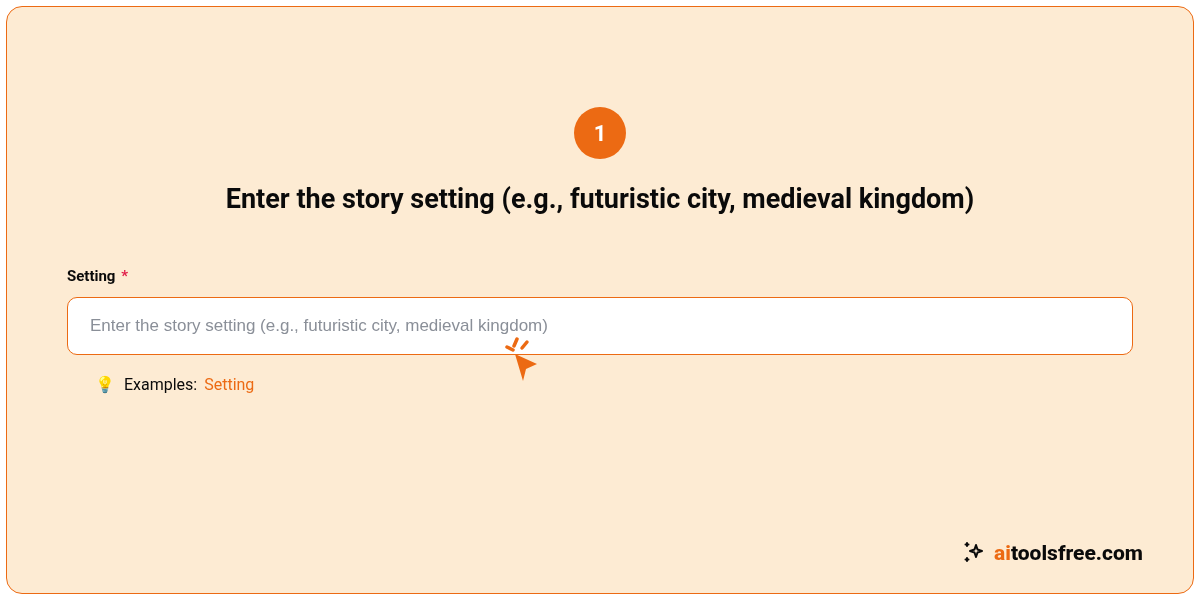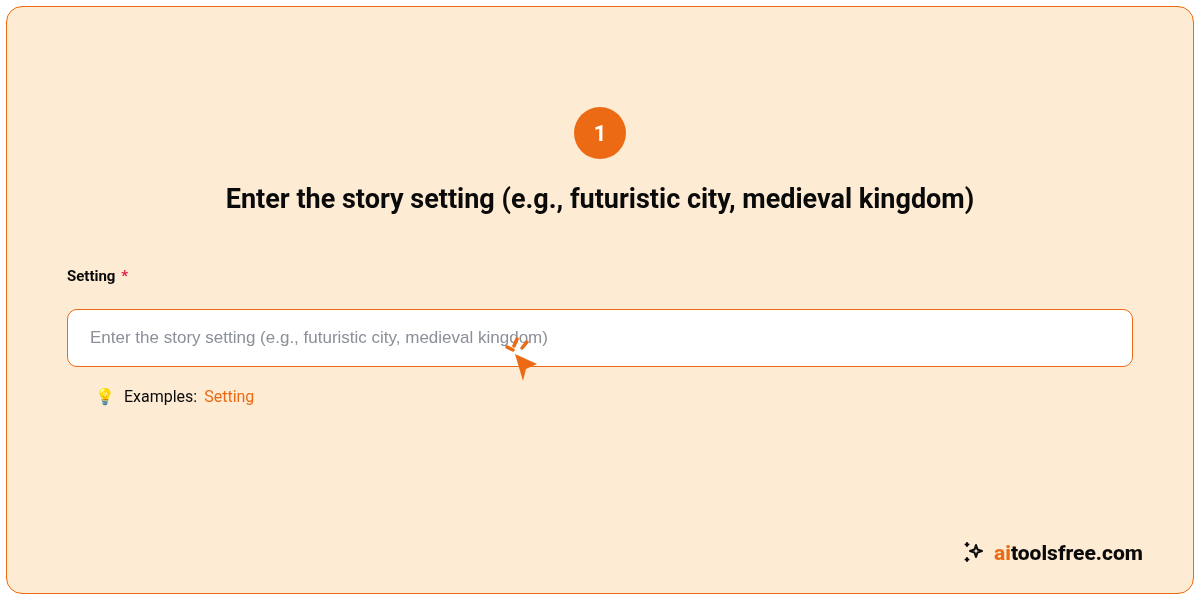--- a/index.html
+++ b/index.html
@@ -40,21 +40,21 @@
       text-align: center;
       font-size: 27px;
       font-weight: 700;
       color: #0a0a0a;
       margin-bottom: 52px;
     }
     .label-row {
       font-size: 15px;
       font-weight: 700;
       color: #0a0a0a;
-      margin-bottom: 24px;
+      margin-bottom: 12px;
     }
     .required-asterisk {
       color: #e11d48;
       margin-left: 2px;
     }
     .input {
       width: 100%;
       height: 58px;
       background: #fff;
       border: 1.5px solid #ec6a13;

